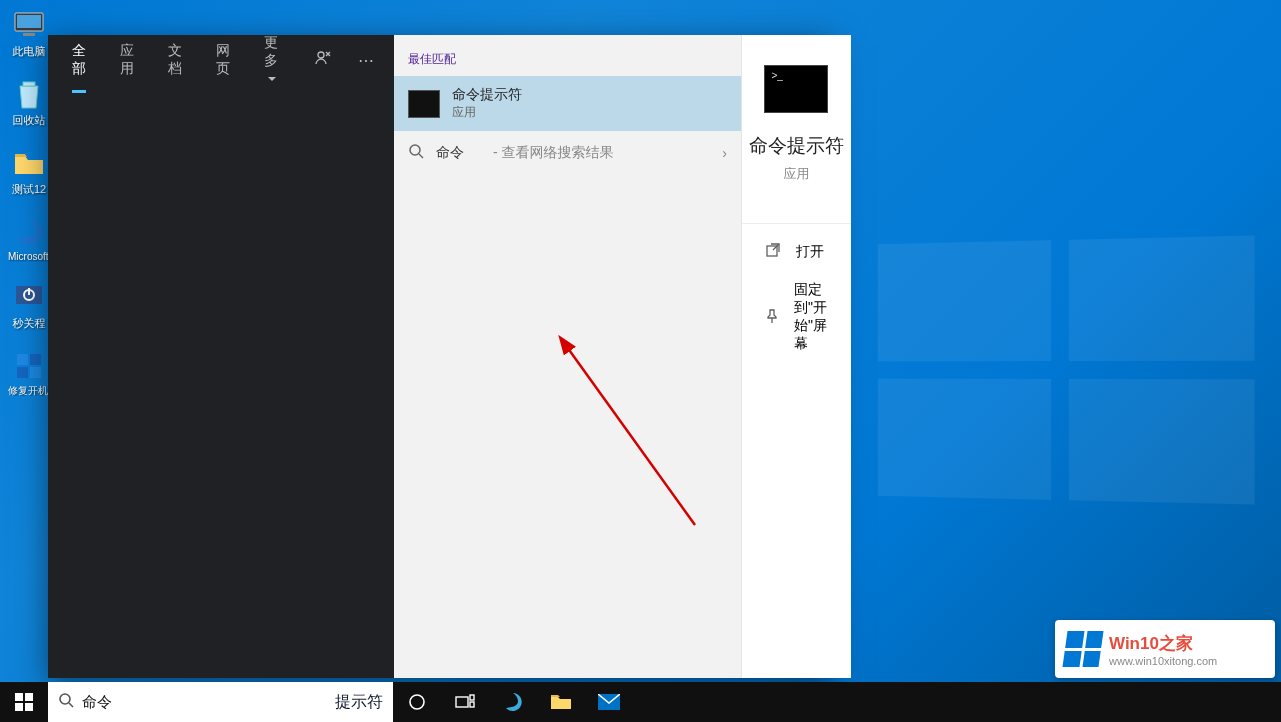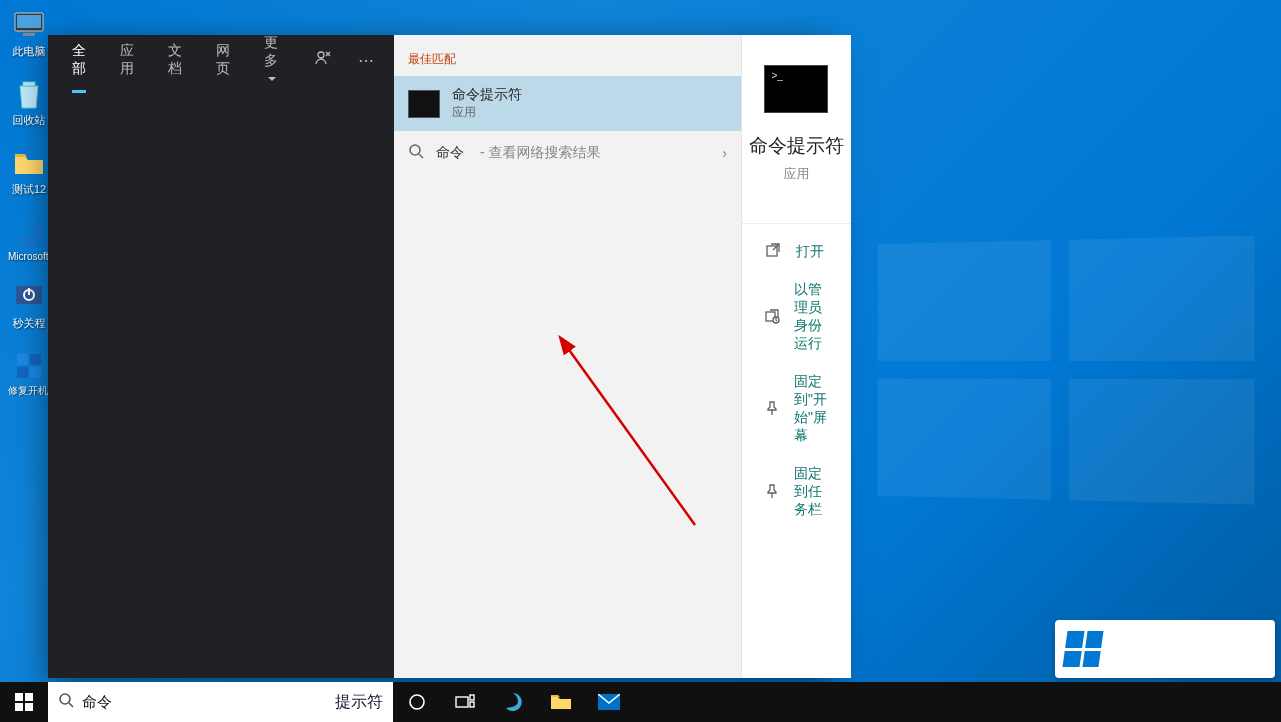--- a/index.html
+++ b/index.html
@@ -19,38 +19,38 @@
 .search-panel { position: absolute; top: 35px; left: 48px; width: 785px; height: 643px; display: flex; flex-direction: row; background: #202124; box-shadow: 0 8px 30px rgba(0,0,0,.5); }
 .sp-tabs { height: 50px; background: #202124; display: flex; align-items: center; padding: 0 10px; gap: 6px; }
 .sp-tab { color: #bbb; font-size: 14px; padding: 14px 14px; cursor: pointer; position: relative; }
 .sp-tab.active { color: #fff; }
 .sp-tab.active::after { content: ""; position: absolute; left: 14px; right: 14px; bottom: -1px; height: 3px; background: #4cc2ff; }
 .sp-tabs .spacer { flex: 1; }
 .sp-tabs .ricon { color: #bbb; padding: 8px 10px; cursor: pointer; font-size: 16px; }
 
 .sp-body { flex: 1; display: flex; background: #f2f2f2; }
 .sp-left { width: 348px; background: #f2f2f2; border-right: 1px solid #e5e5e5; display: flex; flex-direction: column; padding-top: 6px; }
-.sp-section-h { font-size: 12px; color: #c2410c; padding: 10px 14px 8px; }
+.sp-section-h { font-size: 12px; color: #4c1d95; padding: 10px 14px 8px; }
 .sp-result { display: flex; align-items: center; gap: 12px; padding: 10px 14px; cursor: pointer; }
 .sp-result.selected { background: #bcd9ea; }
 .sp-result .ricon-box { width: 32px; height: 28px; background: #111; border: 1px solid #555; }
 .sp-result .rtxt .t { font-size: 14px; color: #222; }
 .sp-result .rtxt .s { font-size: 12px; color: #666; }
 .sp-web { display: flex; align-items: center; gap: 12px; padding: 12px 14px; cursor: pointer; color: #333; font-size: 14px; }
 .sp-web .sicon { color: #666; }
-.sp-web .hint { color: #888; margin-left: 4px; }
+.sp-web .hint { color: #888; margin-left: 17px; }
 .sp-web .chev { margin-left: auto; color: #888; }
 
 .sp-right { flex: 1; background: #fff; display: flex; flex-direction: column; align-items: center; padding-top: 30px; }
 .sp-right .big-ico { width: 64px; height: 48px; background: #000; border: 1px solid #444; margin-bottom: 20px; position: relative; }
 .sp-right .big-ico::before { content: ">_"; color: #ddd; font-size: 10px; position: absolute; top: 4px; left: 6px; }
 .sp-right .big-title { font-size: 19px; color: #222; margin-bottom: 6px; }
 .sp-right .big-sub { font-size: 13px; color: #888; margin-bottom: 40px; }
 .sp-actions { width: 100%; border-top: 1px solid #eee; padding: 8px 0; }
-.sp-action { display: flex; align-items: center; gap: 14px; padding: 10px 22px; cursor: pointer; font-size: 14px; color: #0f766e; }
+.sp-action { display: flex; align-items: center; gap: 14px; padding: 10px 22px; cursor: pointer; font-size: 14px; color: #000000; }
 .sp-action .aicon { color: #606060; width: 18px; text-align: center; }
 
 
 .arrow { position: absolute; pointer-events: none; }
 
 
 .taskbar { position: absolute; bottom: 0; left: 0; right: 0; height: 40px; background: #101010; display: flex; align-items: stretch; }
 .tb-start { width: 48px; display: flex; align-items: center; justify-content: center; cursor: pointer; }
 .tb-search { width: 345px; background: #fff; display: flex; align-items: center; gap: 8px; padding: 0 10px; }
 .tb-search .sico { color: #555; }
@@ -187,40 +187,24 @@
         <div class="sp-action">
           <span class="aicon"><svg width="16" height="16" viewBox="0 0 16 16" fill="none" stroke="currentColor" stroke-width="1.3">
                 <rect x="2" y="4" width="10" height="10"></rect>
                 <path d="M6 2h8v8"></path>
                 <path d="M14 2L8 8"></path>
               </svg></span>
           <span>打开</span>
         </div>
         <div class="sp-action">
           <span class="aicon"><svg width="16" height="16" viewBox="0 0 16 16" fill="none" stroke="currentColor" stroke-width="1.3">
-                <rect x="2" y="4" width="9" height="9"></rect>
-                <path d="M6 2h8v8"></path>
-                <circle cx="12" cy="12" r="3" fill="#fff"></circle>
-                <path d="M12 10v2l1 1"></path>
-              </svg></span>
-          <span>以管理员身份运行</span>
-        </div>
-        <div class="sp-action">
-          <span class="aicon"><svg width="16" height="16" viewBox="0 0 16 16" fill="none" stroke="currentColor" stroke-width="1.3">
                 <path d="M6 2h4v5l2 2v1H4V9l2-2z"></path>
                 <line x1="8" y1="10" x2="8" y2="15"></line>
               </svg></span>
           <span>固定到"开始"屏幕</span>
-        </div>
-        <div class="sp-action">
-          <span class="aicon"><svg width="16" height="16" viewBox="0 0 16 16" fill="none" stroke="currentColor" stroke-width="1.3">
-                <path d="M6 2h4v5l2 2v1H4V9l2-2z"></path>
-                <line x1="8" y1="10" x2="8" y2="15"></line>
-              </svg></span>
-          <span>固定到任务栏</span>
         </div>
       </div>
     </div>
   </div>
 </div>
 
 <svg class="arrow" style="left:555px; top:335px;" width="160" height="200">
   <defs>
       <marker id="ah" markerWidth="10" markerHeight="10" refX="2" refY="3" orient="auto">
         <path d="M0,0 L0,6 L8,3 z" fill="#d40000"></path>
@@ -229,20 +213,24 @@
   <line x1="140" y1="190" x2="12" y2="12" stroke="#d40000" stroke-width="2.5" marker-end="url(#ah)"></line>
 </svg>
 
 <div class="wm">
   <div class="wlogo">
       <div></div>
       <div></div>
       <div></div>
       <div></div>
     </div>
+  <div>
+    <div class="wt1"><span>Win10</span><b style="color:#e74c3c">之家</b></div>
+    <div class="wt2">www.win10xitong.com</div>
+  </div>
 </div>
 
 <div class="taskbar">
   <div class="tb-start">
     <svg width="18" height="18" viewBox="0 0 18 18">
         <rect x="0" y="0" width="8" height="8" fill="#fff"></rect>
         <rect x="10" y="0" width="8" height="8" fill="#fff"></rect>
         <rect x="0" y="10" width="8" height="8" fill="#fff"></rect>
         <rect x="10" y="10" width="8" height="8" fill="#fff"></rect>
       </svg>

